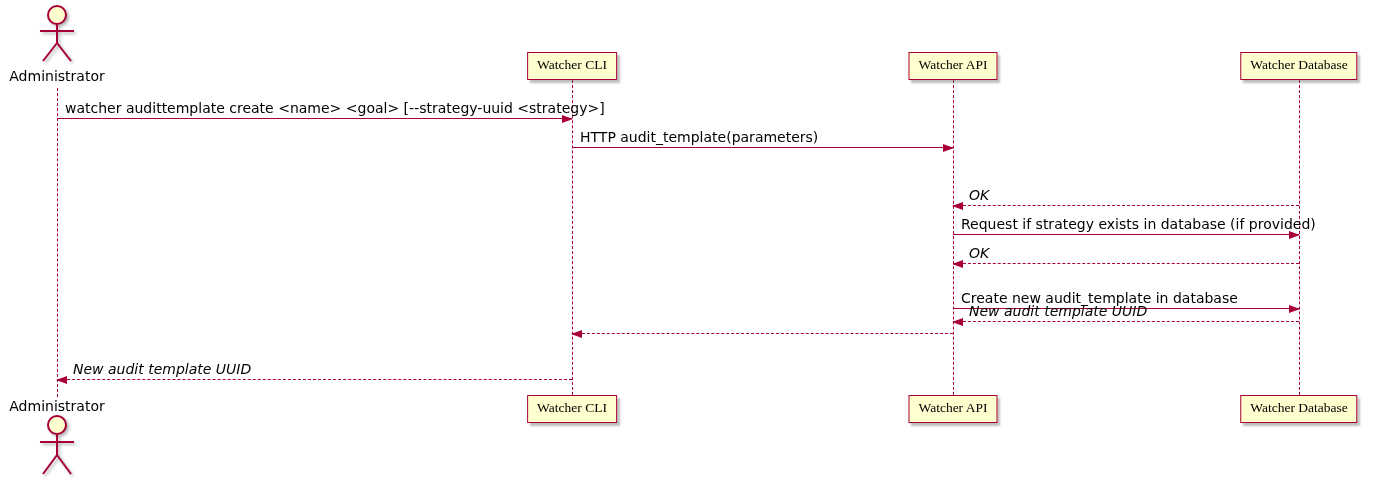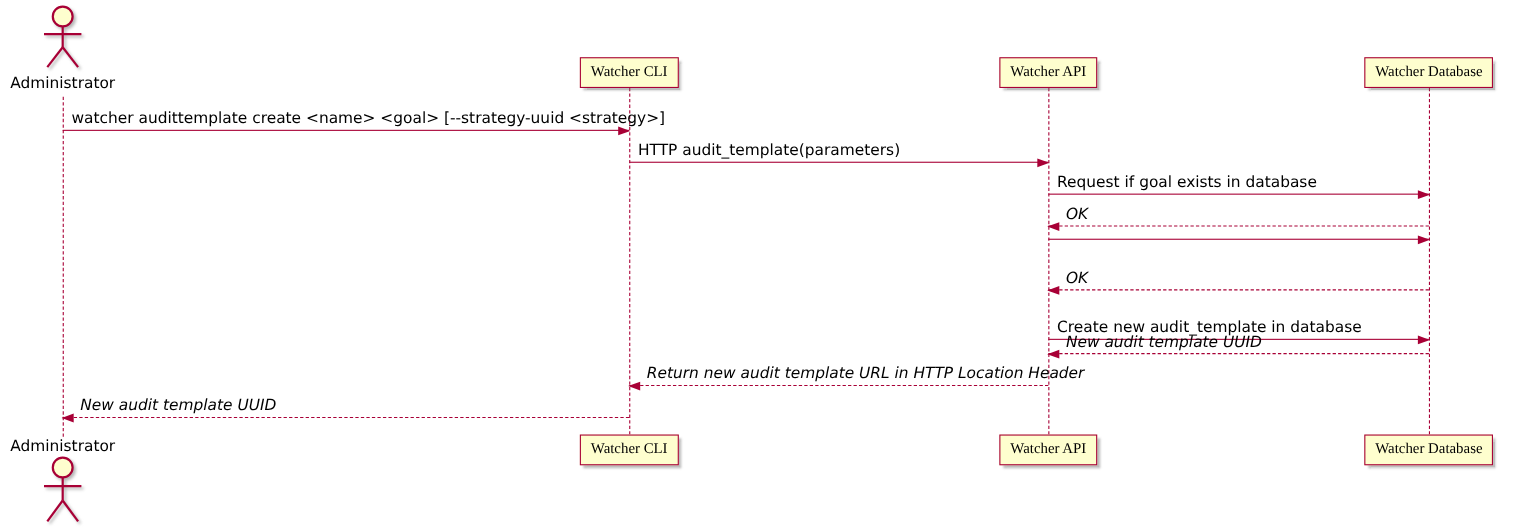--- a/index.html
+++ b/index.html
@@ -81,35 +81,30 @@
       </div>
   </div>
 
   <div class="msg" style="left:572px;top:130px;width:381px">
     <div class="msg-label">HTTP audit_template(parameters)</div>
     <div class="msg-line">
         <span class="ah ah-right"></span>
       </div>
   </div>
 
-  <div class="msg" style="left:953px;top:159px;width:346px">
-    <div class="msg-label">Request if goal exists in database</div>
-    <div class="msg-line">
-        <span class="ah ah-right"></span>
-      </div>
-  </div>
 
   <div class="msg ret" style="left:953px;top:188px;width:346px">
     <div class="msg-label">OK</div>
     <div class="msg-line">
         <span class="ah ah-left"></span>
       </div>
   </div>
 
   <div class="msg" style="left:953px;top:217px;width:346px">
+    <div class="msg-label">Request if strategy exists in database (if provided)</div>
     <div class="msg-line">
         <span class="ah ah-right"></span>
       </div>
   </div>
 
   <div class="msg ret" style="left:953px;top:246px;width:346px">
     <div class="msg-label">OK</div>
     <div class="msg-line">
         <span class="ah ah-left"></span>
       </div>
@@ -123,21 +118,20 @@
   </div>
 
   <div class="msg ret" style="left:953px;top:304px;width:346px">
     <div class="msg-label">New audit template UUID</div>
     <div class="msg-line">
         <span class="ah ah-left"></span>
       </div>
   </div>
 
   <div class="msg ret" style="left:572px;top:333px;width:381px">
-    <div class="msg-label">Return new audit template URL in HTTP Location Header</div>
     <div class="msg-line">
         <span class="ah ah-left"></span>
       </div>
   </div>
 
   <div class="msg ret" style="left:57px;top:362px;width:515px">
     <div class="msg-label">New audit template UUID</div>
     <div class="msg-line">
         <span class="ah ah-left"></span>
       </div>

